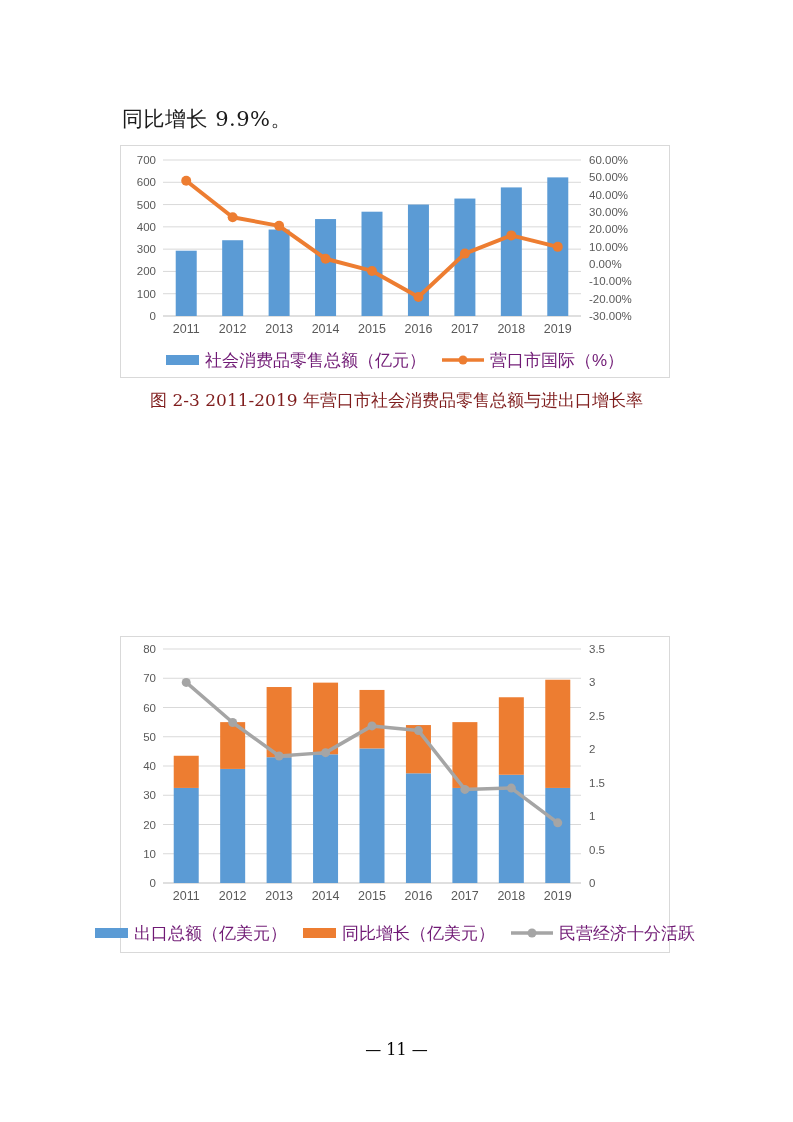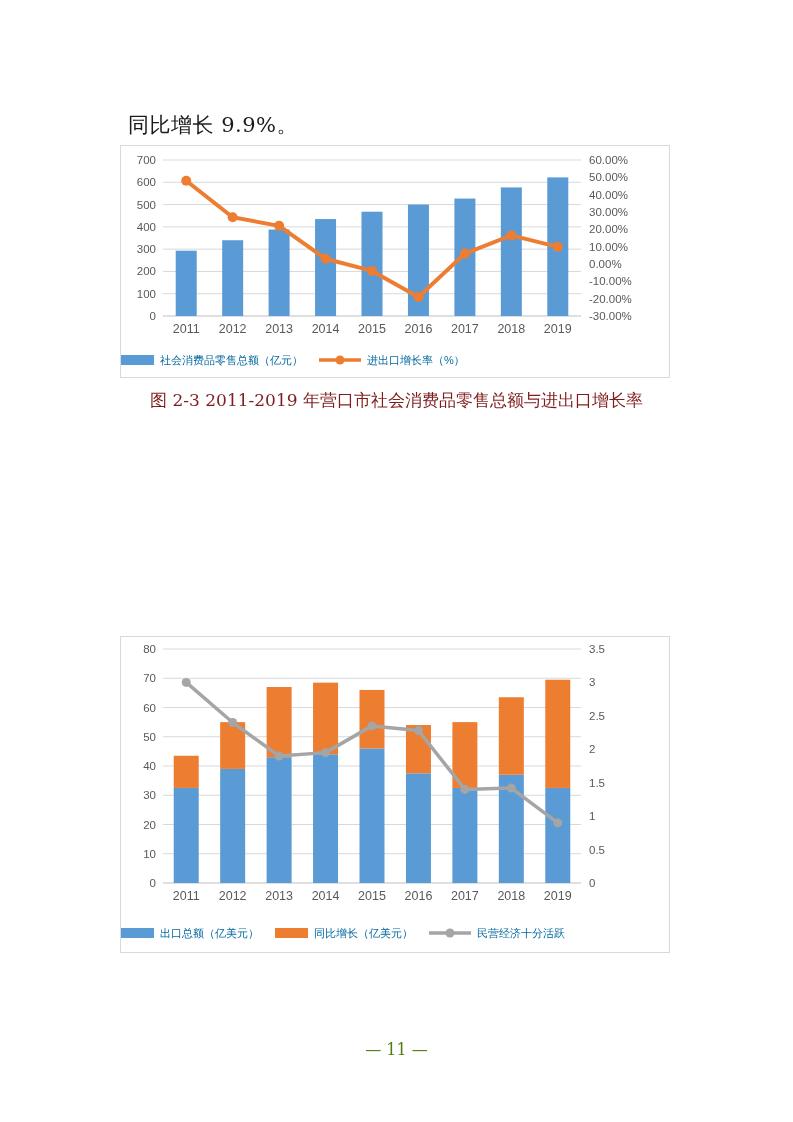--- a/index.html
+++ b/index.html
@@ -1,39 +1,39 @@
 <!DOCTYPE html>
 <html><head>
 <meta charset="utf-8">
 <style>
   html,body{margin:0;padding:0;background:#ffffff;}
   .page{position:relative;width:793px;height:1122px;background:#ffffff;overflow:hidden;
         font-family:"DejaVu Serif","Liberation Serif",serif;color:#1a1a1a;}
-  .body-text{position:absolute;left:114px;width:565px;margin:14px;font-size:21px;line-height:38px;
+  .body-text{position:absolute;left:114px;width:565px;margin:8px;font-size:21px;line-height:38px;
              text-align:justify;letter-spacing:0.5px;}
   .body-text b{font-weight:bold;}
   .intro{top:92px;text-align:left;}
   .para1{top:424px;text-indent:2em;}
   .para2{top:996px;text-indent:2em;}
   .caption{position:absolute;left:0;width:793px;margin:0;text-align:center;font-size:17px;color:#7f1d1d;}
   .caption1{top:389px;}
   .caption2{top:966px;}
   .chart-box{position:absolute;left:120px;width:550px;margin:0;padding:0;background:#fff;
              border:1px solid #d9d9d9;box-sizing:border-box;}
   .chart1-box{top:145px;height:233px;}
   .chart2-box{top:636px;height:317px;}
   .chart-svg{display:block;}
-  .legend{display:flex;justify-content:flex-start;align-items:center;gap:16px;height:32px;
-          font-family:"Liberation Sans","DejaVu Sans",sans-serif;font-size:11px;color:#0369a1;}
+  .legend{display:flex;justify-content:center;align-items:center;gap:16px;height:32px;
+          font-family:"Liberation Sans","DejaVu Sans",sans-serif;font-size:17px;color:#701a75;}
   .legend-item{display:inline-flex;align-items:center;gap:6px;white-space:nowrap;}
   .legend-item svg{flex:0 0 auto;}
   .ax{font-family:"Liberation Sans","DejaVu Sans",sans-serif;font-size:11.5px;fill:#595959;}
   .cat{font-size:12.5px;}
   .page-number{position:absolute;left:0;top:1040px;width:793px;text-align:center;
-               font-size:16px;color:#4d7c0f;}
+               font-size:16px;color:#000000;}
 </style>
 </head>
 <body>
 
 <div class="page">
 
   <p class="body-text intro">同比增长 9.9%。</p>
 
   <figure class="chart-box chart1-box">
     <svg id="chart1" class="chart-svg" width="548" height="198">
@@ -97,21 +97,21 @@
         <svg width="33" height="12">
           <rect x="0" y="1" width="33" height="10" fill="#5B9BD5"></rect>
         </svg>
         <span>社会消费品零售总额（亿元）</span>
       </span>
       <span class="legend-item">
         <svg width="42" height="12">
           <line x1="0" y1="6" x2="42" y2="6" stroke-width="3.5" stroke="#ED7D31"></line>
           <circle cx="21" cy="6" r="4.5" fill="#ED7D31"></circle>
         </svg>
-        <span>进出口增长率（%）</span>
+        <span>营口市国际（%）</span>
       </span>
     </div>
   </figure>
 
   <p class="caption caption1">图 2-3 2011-2019 年营口市社会消费品零售总额与进出口增长率</p>
 
 
   <figure class="chart-box chart2-box">
     <svg id="chart2" class="chart-svg" width="548" height="280">
         <line x1="42" y1="246" x2="460" y2="246" stroke="#BFBFBF" stroke-width="1"></line>

